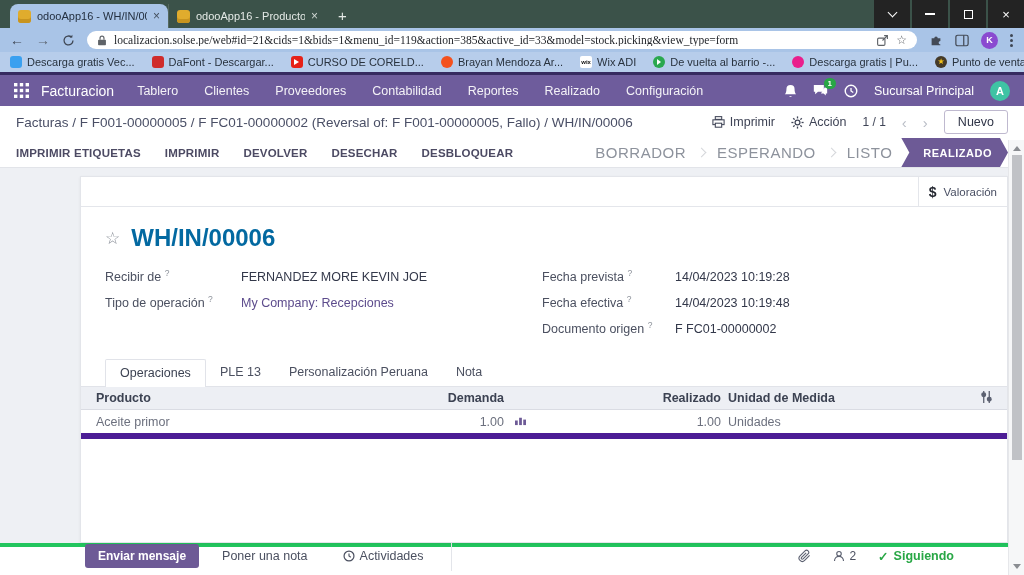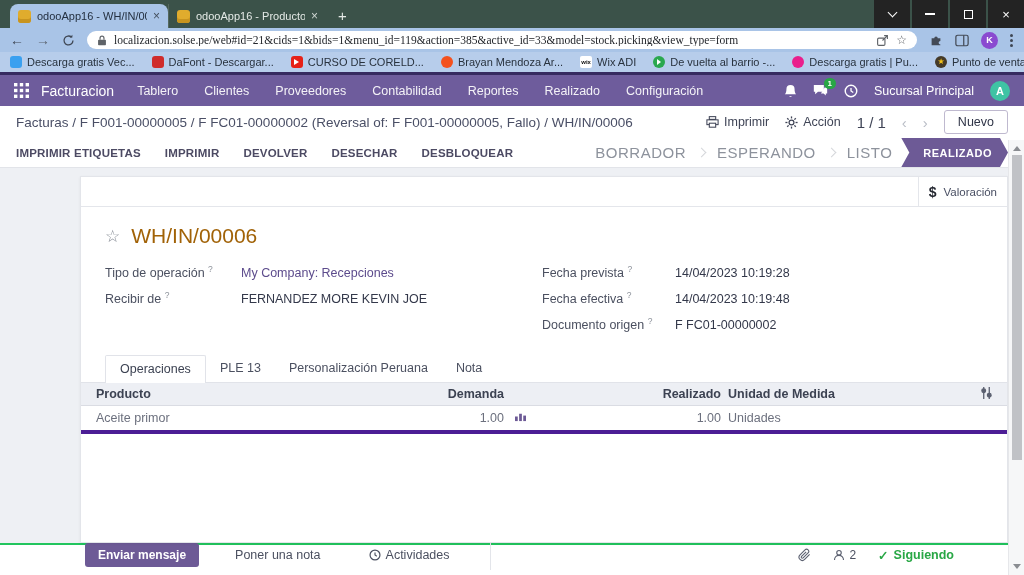--- a/index.html
+++ b/index.html
@@ -52,67 +52,67 @@
   .badge { position:absolute; top:-6px; right:-8px; background:#28a745; color:#fff; font-size:8px; font-weight:700; border-radius:7px; padding:1px 4px; }
   .nav-ico { position:relative; display:flex; align-items:center; }
   .navbar-text { font-size:12.5px; }
   .nav-avatar { width:20px; height:20px; border-radius:50%; background:#3fc3a4; color:#fff; font-size:11px; font-weight:700; display:flex; align-items:center; justify-content:center; }
 
   
   .control-panel { height:32px; background:#fff; display:flex; align-items:center; padding:0 16px; }
   .breadcrumb { font-size:13.5px; color:#4a4f66; white-space:nowrap; overflow:hidden; }
   .cp-right { margin-left:auto; display:flex; align-items:center; gap:16px; flex:none; }
   .cp-item { display:flex; align-items:center; gap:5px; font-size:12.5px; color:#3f4456; }
-  .pager { font-size:15px; color:#3f4456; }
+  .pager { font-size:12px; color:#3f4456; }
   .pgchev { color:#b9bdc6; font-size:15px; line-height:1; }
   .btn-new { border:1px solid #bfb9cf; border-radius:3px; padding:4px 13px; font-size:12.5px; color:#2f3447; background:#fff; }
 
   
   .action-bar { height:30px; background:#fff; border-bottom:1px solid #e2e4e9; display:flex; align-items:center; padding-left:16px; gap:24px; margin-right:16px; }
   .btn-flat { font-size:11.5px; font-weight:600; letter-spacing:.2px; color:#4c4a63; white-space:nowrap; }
   .statusbar { margin-left:auto; display:flex; align-items:center; height:100%; }
   .step { font-size:15px; letter-spacing:.5px; color:#8d929c; padding:0 9px; }
   .step-sep { width:7px; height:7px; border-top:1px solid #d4d6da; border-right:1px solid #d4d6da; transform:rotate(45deg); margin:0 3px; }
   .step-active { background:#6d5a96; color:#fff; font-size:11px; font-weight:700; letter-spacing:.5px; height:100%; display:flex; align-items:center; padding:0 16px 0 22px; clip-path:polygon(0 0, calc(100% - 8px) 0, 100% 50%, calc(100% - 8px) 100%, 0 100%, 8px 50%); }
 
   
   .content { height:375px; background:#eef0f4; padding:8px 16px 0 80px; }
   .sheet { background:#fff; height:367px; border:1px solid #e3e5ea; box-shadow:0 1px 3px rgba(0,0,0,.06); position:relative; }
   .button-box { height:30px; border-bottom:1px solid #e4e6eb; display:flex; justify-content:flex-end; }
   .smart-btn { min-width:80px; border-left:1px solid #e4e6eb; display:flex; align-items:center; justify-content:center; gap:7px; font-size:11.5px; color:#494f63; padding:0 10px; }
   .dollar { font-size:14px; font-weight:700; color:#23262f; }
   .title-row { display:flex; align-items:center; gap:11px; padding:17px 0 0 24px; }
   .fav-star { font-size:17px; color:#8a8f98; line-height:1; }
-  .rec-title { font-size:21px; font-weight:400; color:#a16207; }
+  .rec-title { font-size:24px; font-weight:700; color:#0369a1; }
   .fields { display:grid; grid-template-columns:437px 1fr; padding:16px 0 0 24px; }
   .frow { display:flex; margin-bottom:10px; font-size:12.5px; align-items:baseline; }
   .flabel { width:136px; color:#4b5060; flex:none; }
   .fgroup.right .flabel { width:133px; }
   .flabel sup { font-size:8.5px; color:#8a8f98; }
   .fvalue { color:#33384a; }
   .fvalue.link { color:#5c4b8c; }
   .tabs { display:flex; padding-left:24px; margin-top:13px; font-size:12.5px; color:#4b5060; align-items:flex-end; position:relative; z-index:2; }
   .tab-item { padding:6px 14px 7px; white-space:nowrap; }
   .tab-item.active { border:1px solid #e1e3e9; border-bottom:none; border-radius:2px 2px 0 0; background:#fff; margin-bottom:-1px; color:#3c4252; }
   table.otable { width:100%; border-collapse:collapse; font-size:12.5px; table-layout:fixed; }
   .otable thead th { background:#edeff4; border-top:1px solid #e1e3e9; border-bottom:1px solid #dadce3; color:#3c4252; font-weight:700; height:23px; text-align:left; }
   .th-prod { padding-left:15px; width:345px; }
   .th-dem  { width:78px; text-align:right !important; }
   .th-ico  { width:32px; }
   .th-real { width:185px; text-align:right !important; }
   .th-uom  { padding-left:7px; }
   .th-opt  { width:42px; text-align:right !important; padding-right:14px; }
-  .otable tbody td { height:26px; color:#6c707e; border-bottom:4px solid #4c1d95; }
+  .otable tbody td { height:26px; color:#6c707e; border-bottom:6px solid #4c1d95; }
   .td-prod { padding-left:15px; }
   .td-num { text-align:right; }
   .td-ico { text-align:center; }
   .td-uom { padding-left:7px; }
 
   
-  .chatter { height:30px; background:#fff; border-top:2px solid #22c55e; display:flex; align-items:center; padding:0 70px 8px 85px; gap:24px; }
+  .chatter { height:30px; background:#fff; border-top:4px solid #22c55e; display:flex; align-items:center; padding:0 70px 8px 85px; gap:11px; }
   .btn-send { background:#6d5a96; color:#fff; font-size:12px; font-weight:700; padding:5px 13px; border-radius:3px; border:none; }
   .btn-note { color:#4b5060; font-size:12.5px; padding:5px 12px; background:none; border:none; }
   .btn-act { display:flex; align-items:center; gap:5px; color:#4b5060; font-size:12.5px; padding:5px 12px; }
   .chat-div { width:1px; height:30px; background:#e3e5ea; margin-left:4px; }
   .chat-right { margin-left:auto; display:flex; align-items:center; gap:22px; }
   .followers { display:flex; align-items:center; gap:4px; font-size:12px; color:#4b5060; }
   .following { display:flex; align-items:center; gap:5px; font-size:12.5px; font-weight:700; color:#28a745; }
 
   
   .scrollbar { position:absolute; right:0; top:140px; width:16px; height:435px; background:#f6f7f8; border-left:1px solid #e6e7ea; display:flex; flex-direction:column; align-items:center; z-index:9; }
@@ -335,26 +335,26 @@
     </div>
 
     <div class="title-row">
       <span class="fav-star">☆</span>
       <span class="rec-title">WH/IN/00006</span>
     </div>
 
     <div class="fields">
       <div class="fgroup left">
         <div class="frow">
+          <span class="flabel"><span>Recibir de</span> <sup>?</sup></span>
+          <span class="fvalue">FERNANDEZ MORE KEVIN JOE</span>
+        </div>
+        <div class="frow">
           <span class="flabel"><span>Tipo de operación</span> <sup>?</sup></span>
           <span class="fvalue link">My Company: Recepciones</span>
-        </div>
-        <div class="frow">
-          <span class="flabel"><span>Recibir de</span> <sup>?</sup></span>
-          <span class="fvalue">FERNANDEZ MORE KEVIN JOE</span>
         </div>
       </div>
       <div class="fgroup right">
         <div class="frow">
           <span class="flabel"><span>Fecha prevista</span> <sup>?</sup></span>
           <span class="fvalue">14/04/2023 10:19:28</span>
         </div>
         <div class="frow">
           <span class="flabel"><span>Fecha efectiva</span> <sup>?</sup></span>
           <span class="fvalue">14/04/2023 10:19:48</span>

